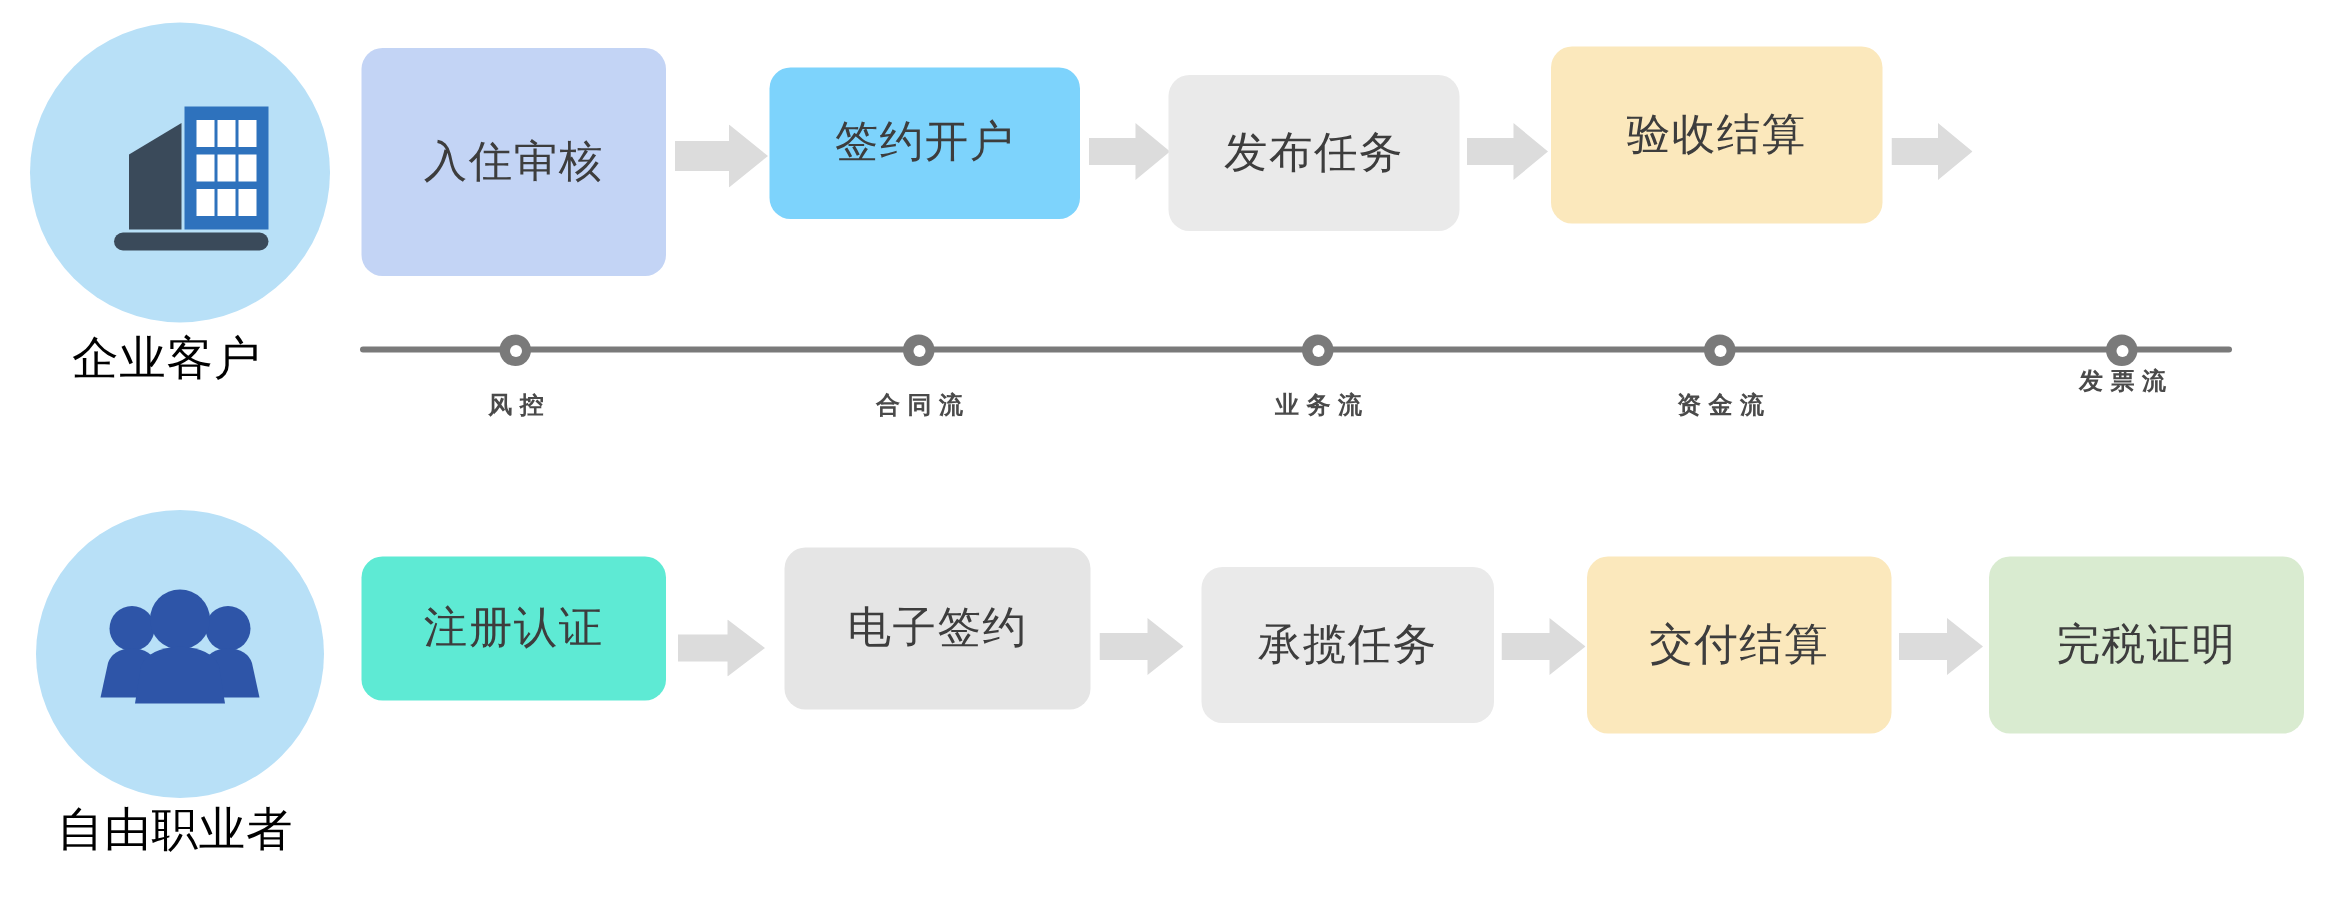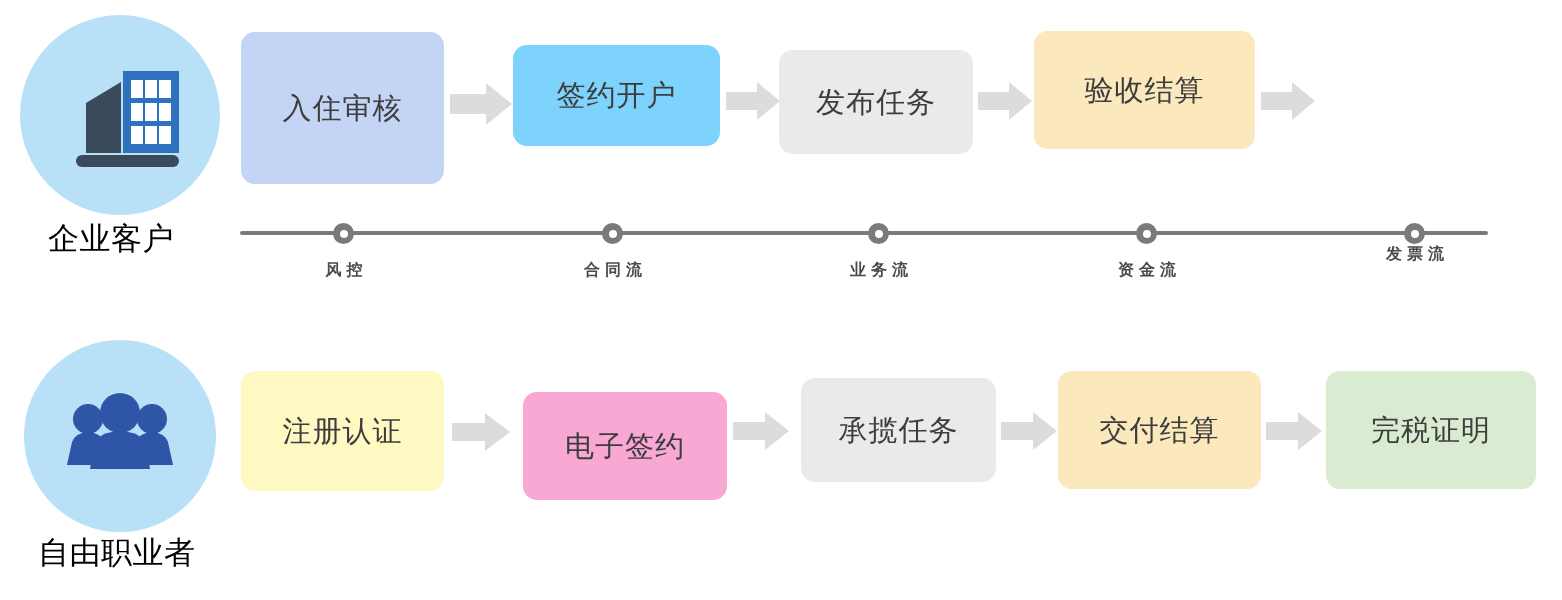--- a/index.html
+++ b/index.html
@@ -173,29 +173,29 @@
 
   <div class="timeline-dot" style="left:868px; top:223px;"></div>
   <div class="timeline-label" style="left:879px; top:260px;">业务流</div>
 
   <div class="timeline-dot" style="left:1136px; top:223px;"></div>
   <div class="timeline-label" style="left:1147px; top:260px;">资金流</div>
 
   <div class="timeline-dot" style="left:1404px; top:223px;"></div>
   <div class="timeline-label" style="left:1415px; top:244px;">发票流</div>
 
-  <div class="pbox" style="left:241px; top:371px; width:203px; height:120px; background:#fef9c3;">
+  <div class="pbox" style="left:241px; top:371px; width:203px; height:96px; background:#5eead4;">
     <span class="pbox-label">注册认证</span>
   </div>
 
   <svg class="arrow" style="left:452px; top:413px;" width="58" height="38" viewBox="0 0 58 38">
     <polygon points="0,10 33,10 33,0 58,19 33,38 33,28 0,28" fill="#dcdcdc"></polygon>
   </svg>
 
-  <div class="pbox" style="left:523px; top:392px; width:204px; height:108px; background:#f9a8d4;">
+  <div class="pbox" style="left:523px; top:365px; width:204px; height:108px; background:#e5e5e5;">
     <span class="pbox-label">电子签约</span>
   </div>
 
   <svg class="arrow" style="left:733px; top:412px;" width="56" height="38" viewBox="0 0 56 38">
     <polygon points="0,10 32,10 32,0 56,19 32,38 32,28 0,28" fill="#dcdcdc"></polygon>
   </svg>
 
   <div class="pbox" style="left:801px; top:378px; width:195px; height:104px; background:#eaeaea;">
     <span class="pbox-label">承揽任务</span>
   </div>

